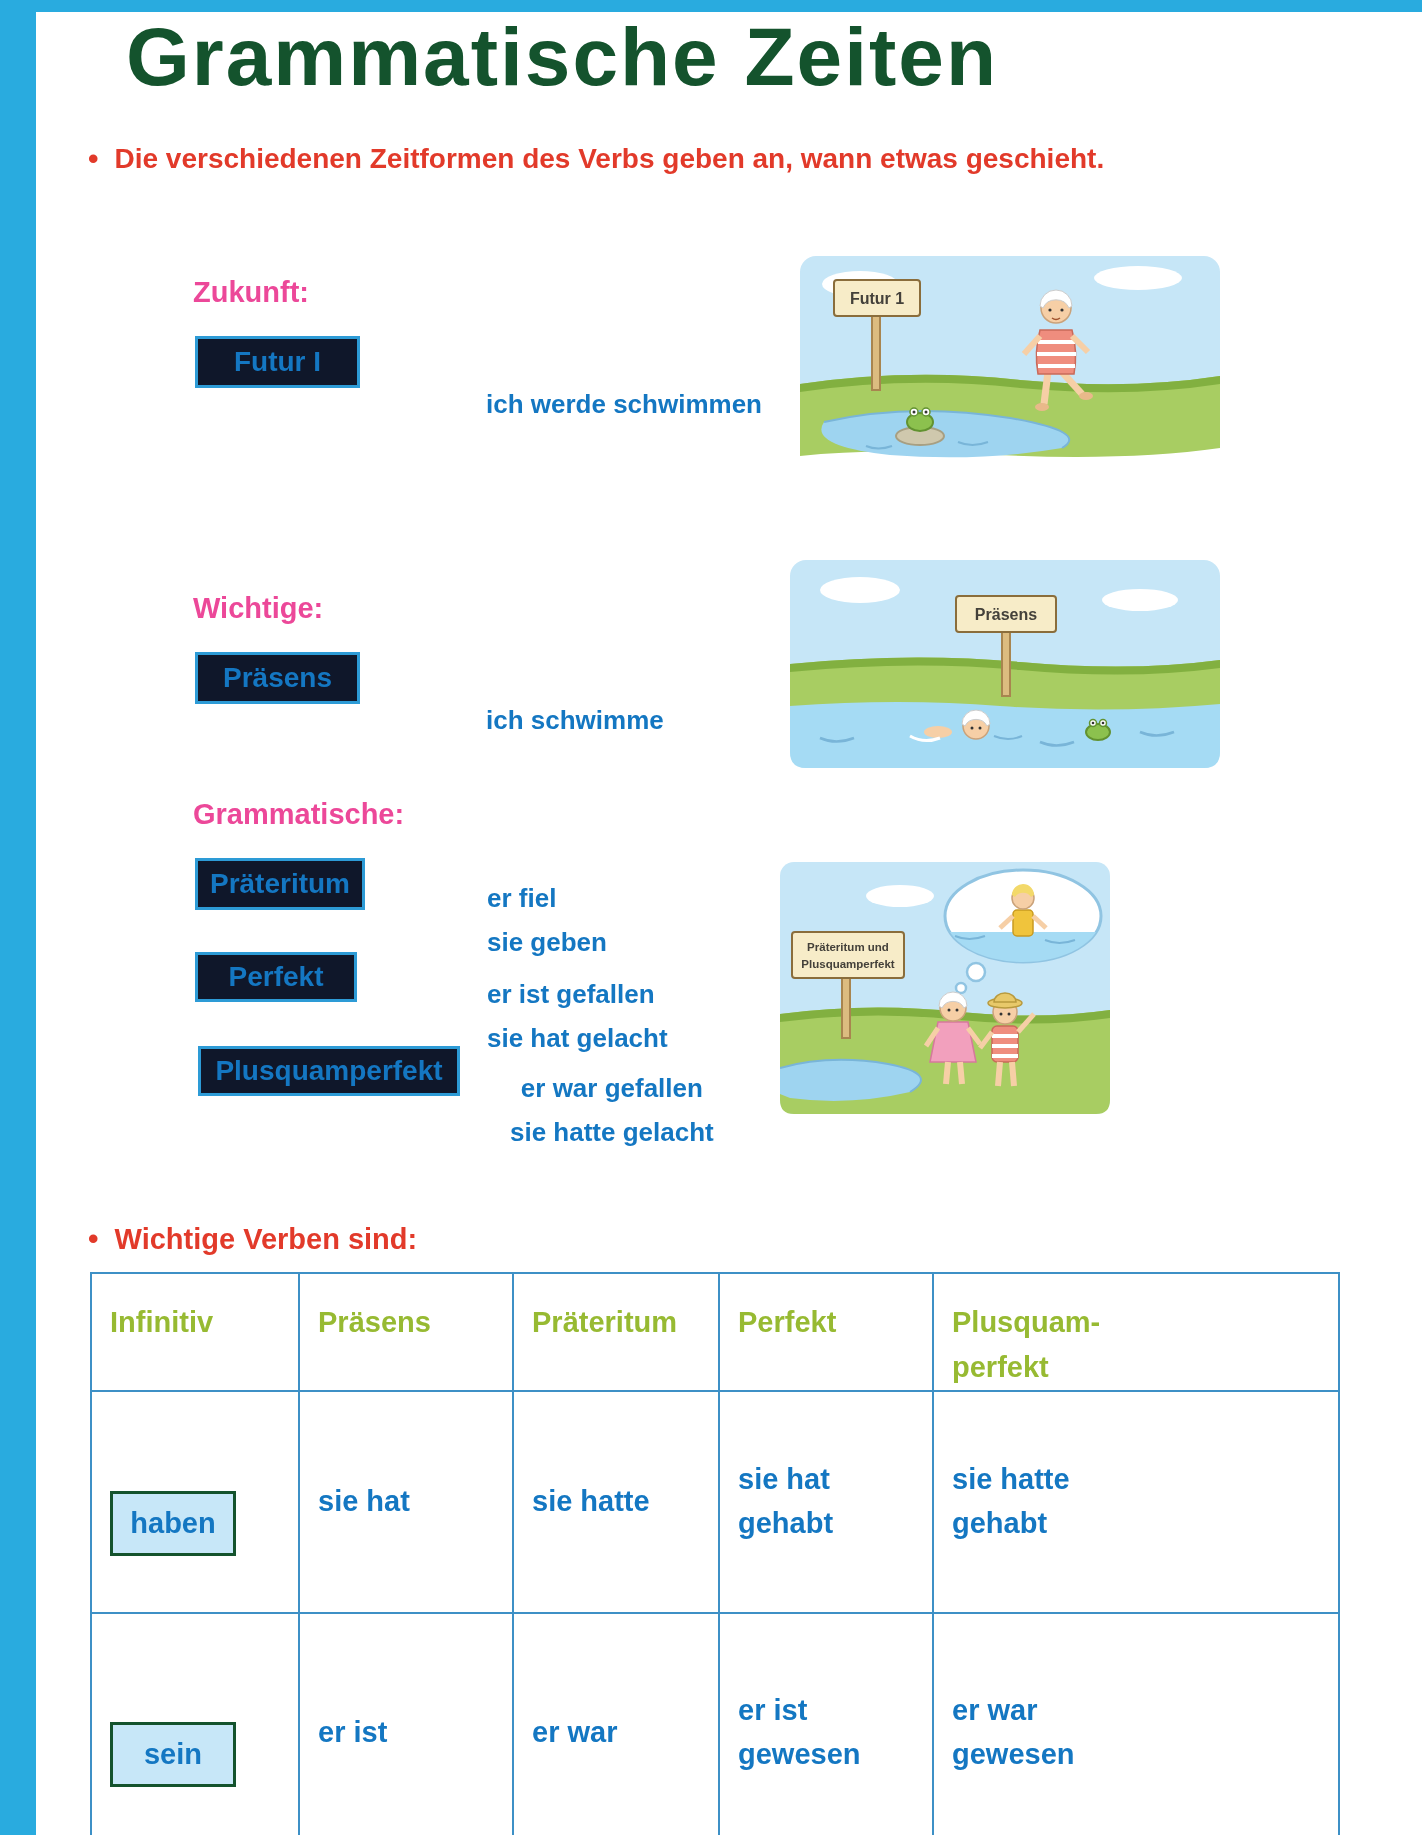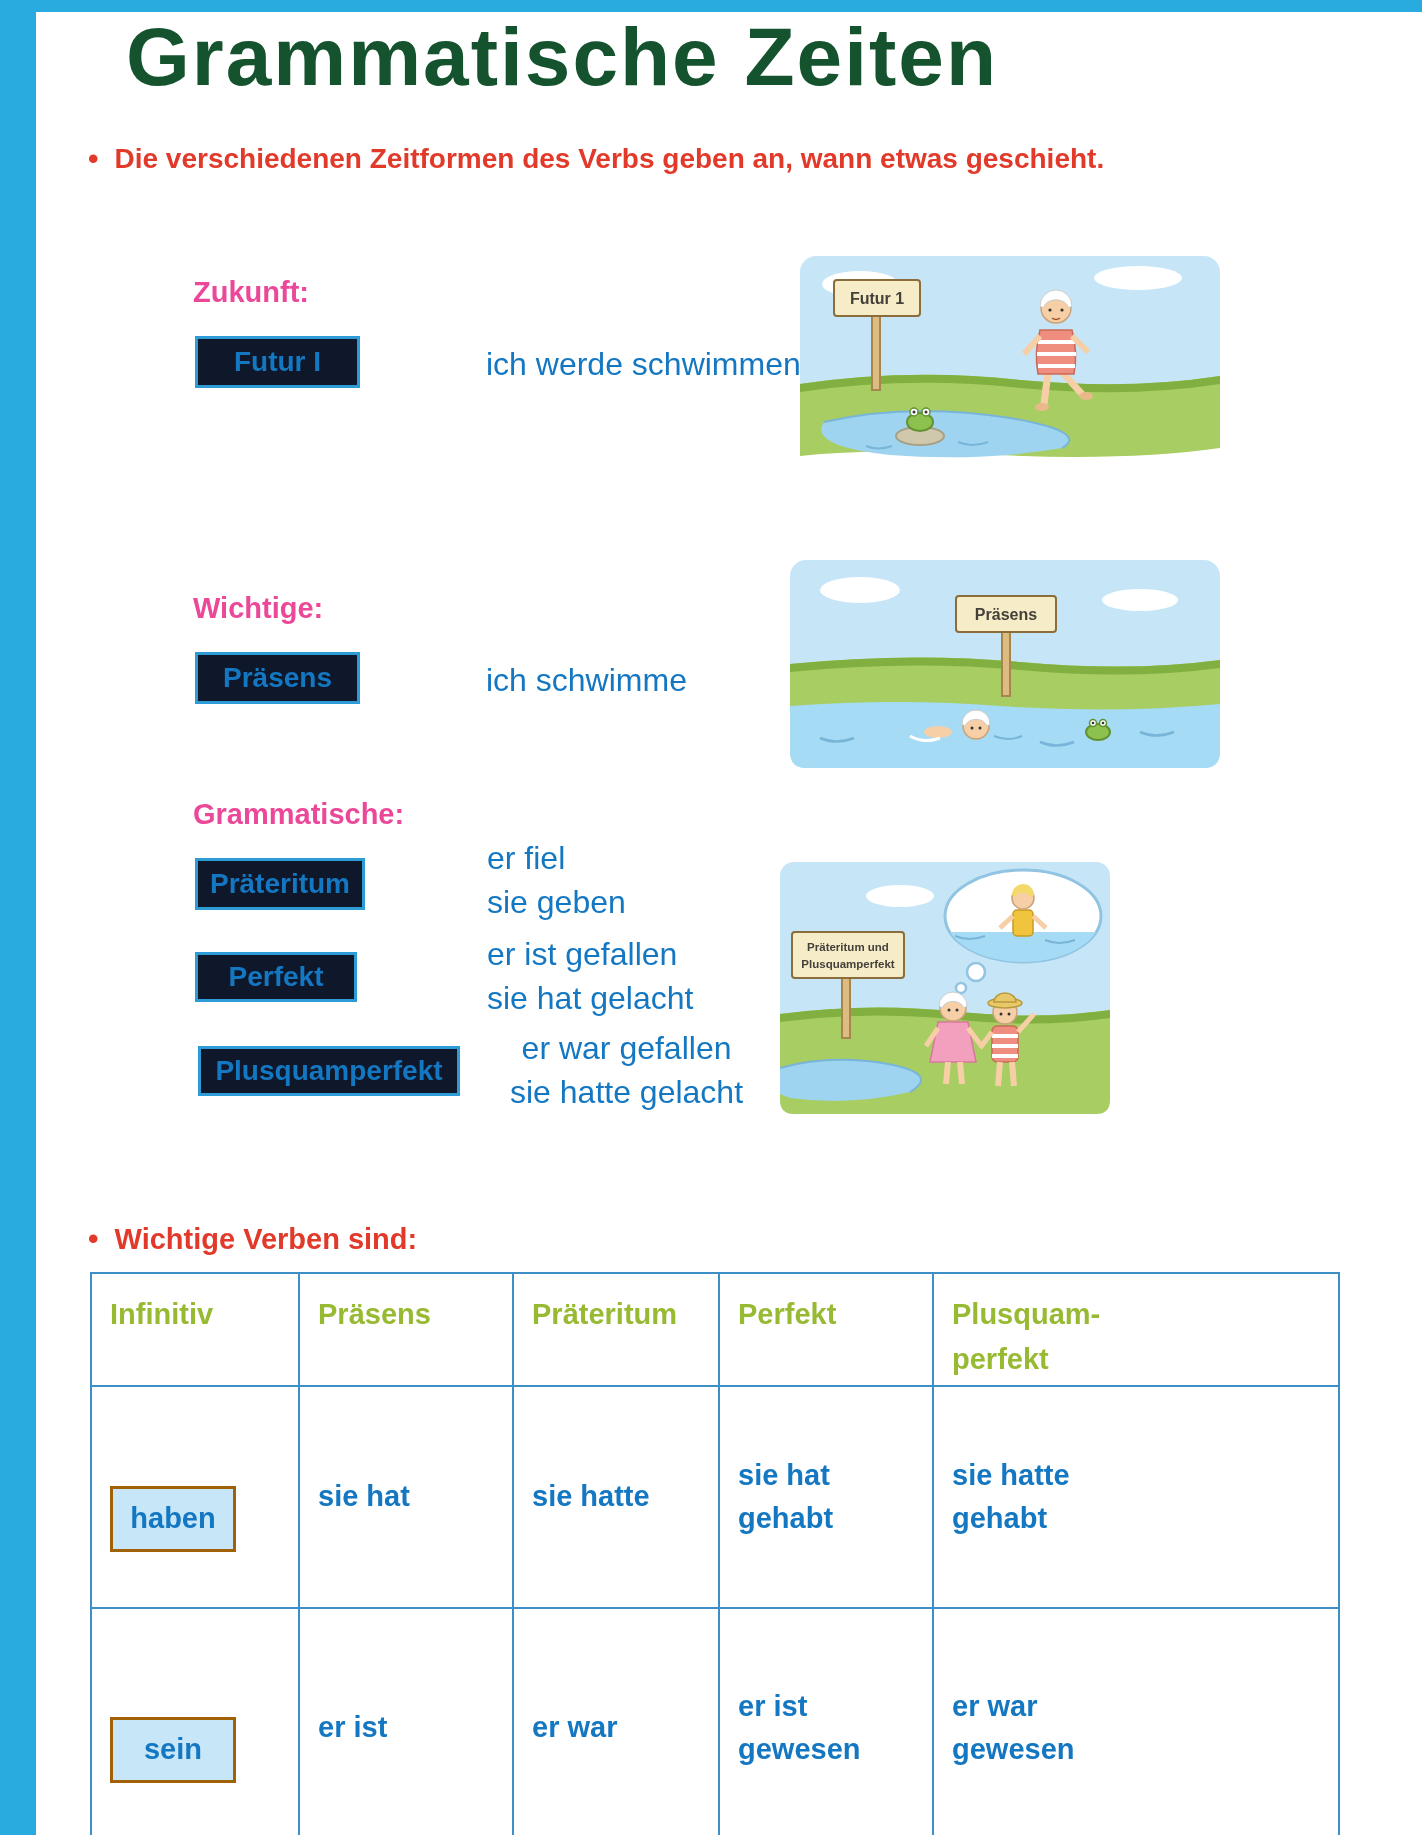--- a/index.html
+++ b/index.html
@@ -22,45 +22,45 @@
   .verbs-heading { left:88px; top:1220px; font-size:29px; line-height:38px; }
 
   .section-label { position:absolute; font-size:29px; font-weight:bold; color:#ec4899; }
 
   .tense-box {
     position:absolute; display:flex; align-items:center; justify-content:center;
     background:#0f172a; border:3px solid #2d9bd6; color:#1477c2;
     font-size:28px; font-weight:bold;
   }
 
-  .example { position:absolute; color:#1477c2; font-size:32px; font-weight:normal; line-height:44px; }
+  .example { position:absolute; color:#1477c2; font-size:26px; font-weight:bold; line-height:44px;margin-top:40px; }
 
   .illus { position:absolute; }
   svg text { font-family:"Liberation Sans", sans-serif; }
 
   .verb-table {
     position:absolute; left:90px; top:1272px; width:1248px;
     border-collapse:collapse; table-layout:fixed;
   }
   .verb-table th, .verb-table td {
     border:2px solid #3d90c6; text-align:left; padding-left:18px;
     white-space:pre-line;
   }
   .verb-table th {
     color:#97ba32; font-size:29px; font-weight:bold;
-    vertical-align:top; padding-top:18px; height:113px; line-height:1.55;
+    vertical-align:top; padding-top:26px; height:113px; line-height:1.55;
   }
   .verb-table td {
     color:#1477c2; font-size:29px; font-weight:bold;
     vertical-align:middle; line-height:1.5;
   }
   .row-haben td { height:222px; }
   .row-sein  td { height:240px; }
   .verb-box {
-    display:inline-block; background:#c7e7f8; border:3px solid #a16207;
+    display:inline-block; background:#c7e7f8; border:3px solid #14532d;
     color:#1477c2; width:126px; padding:8px 0; text-align:center;
   }
 </style>
 </head>
 <body>
 
 <div class="page">
   <div class="frame-top"></div>
   <div class="frame-left"></div>
 

